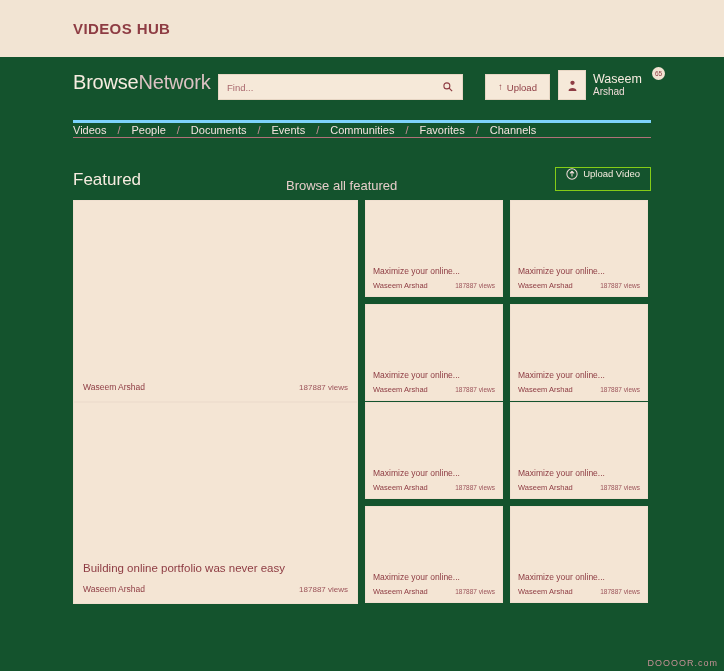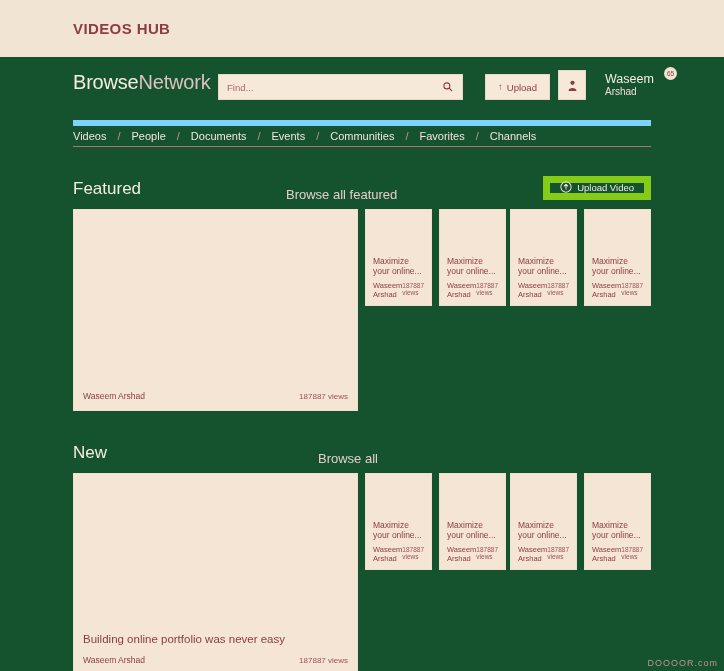--- a/index.html
+++ b/index.html
@@ -55,44 +55,44 @@
     width: 65px; height: 26px;
     background: #f6e9d9; border: 1px solid #e7d6c4;
     display: flex; align-items: center; justify-content: center;
     gap: 4px; cursor: pointer;
   }
   .upload-btn span { font-size: 9.5px; color: #8e3c43; }
   .upload-arrow { font-size: 9px; color: #8e3c43; line-height: 1; }
 
   .user-block {
     position: absolute; left: 558px; top: 70px;
-    display: flex; align-items: center; gap: 19px;
+    display: flex; align-items: center; gap: 7px;
   }
   .avatar {
     width: 28px; height: 30px; background: #f6e9d9;
     border: 1px solid #e7d6c4;
     display: flex; align-items: center; justify-content: center;
   }
   .avatar-glyph { width: 9px; height: 11px; }
   .user-names { line-height: 1.1; position: relative; }
   .user-first { font-size: 12.5px; color: #f7ece0; }
   .user-last { font-size: 10px; color: #f1dcd9; }
   .badge {
     position: absolute; left: 59px; top: -6px;
     width: 13px; height: 13px; border-radius: 50%;
     background: #f2e3d2; color: #8e3c43;
     font-size: 6.5px; display: flex; align-items: center; justify-content: center;
   }
 
   
   .nav {
     margin: 13px 73px 0 73px;
-    border-top: 6px solid #7dd3fc;
+    border-top: 3px solid #7dd3fc;
     border-bottom: 1px solid #b07178;
-    height: 27px;
+    height: 18px;
     display: flex; align-items: center;
   }
   .nav a {
     font-size: 11px; color: #f4e3df; text-decoration: none; cursor: pointer;
   }
   .nav .sep { font-size: 11px; color: #c58f94; margin: 0 11px; }
 
   
   .section-head {
     margin: 31px 73px 9px 73px;
@@ -101,34 +101,34 @@
   .section-title { font-size: 17px; color: #f7ece0; font-weight: normal; }
   .browse-link {
     font-size: 13px; color: #e6cdca; text-decoration: none;
     position: absolute; cursor: pointer;
   }
   .browse-featured { left: 213px; top: 9px; }
   .browse-new { left: 245px; top: 9px; }
   .upload-video-btn {
     position: absolute; right: 0; top: -2px;
     height: 24px; padding: 0 10px;
-    border: 7px solid #84cc16; background: transparent;
+    border: 1px solid #84cc16; background: transparent;
     color: #f7ece0; font-size: 9.5px;
-    display: flex; align-items: flex-end; gap: 5px; cursor: pointer;
+    display: flex; align-items: flex-start; gap: 5px; cursor: pointer;
     font-family: "Liberation Sans", sans-serif;
   }
   .circ-arrow { width: 12px; height: 12px; flex: none; }
 
   
   .grid {
     margin: 0 73px 0 73px;
     display: flex; gap: 7px;
   }
   .col-big { width: 285px; }
-  .col-small { display: flex; flex-direction: row; gap: 7px; width: 138px; }
+  .col-small { display: flex; flex-direction: column; gap: 7px; width: 138px; }
 
   .card {
     background: #f4e5d4;
     border: 1px solid #efdfcf;
     position: relative;
     display: flex; flex-direction: column; justify-content: flex-end;
   }
   .card-big { height: 202px; padding: 0 9px 9px 9px; }
   .card-small { height: 97px; padding: 0 7px 6px 7px; }
 
@@ -255,24 +255,20 @@
       <div class="card card-small">
         <div class="card-title-small">Maximize your online...</div>
         <div class="meta">
           <span class="meta-author-small">Waseem Arshad</span>
           <span class="meta-views-small">187887 views</span>
         </div>
       </div>
     </div>
   </div>
 
-  <div class="section-head">
-    <h2 class="section-title">New</h2>
-    <a class="browse-link browse-new">Browse all</a>
-  </div>
 
   <div class="grid">
     <div class="col-big">
       <div class="card card-big">
         <div class="card-title-big">Building online portfolio was never easy</div>
         <div class="meta">
           <span class="meta-author-big">Waseem Arshad</span>
           <span class="meta-views-big">187887 views</span>
         </div>
       </div>

